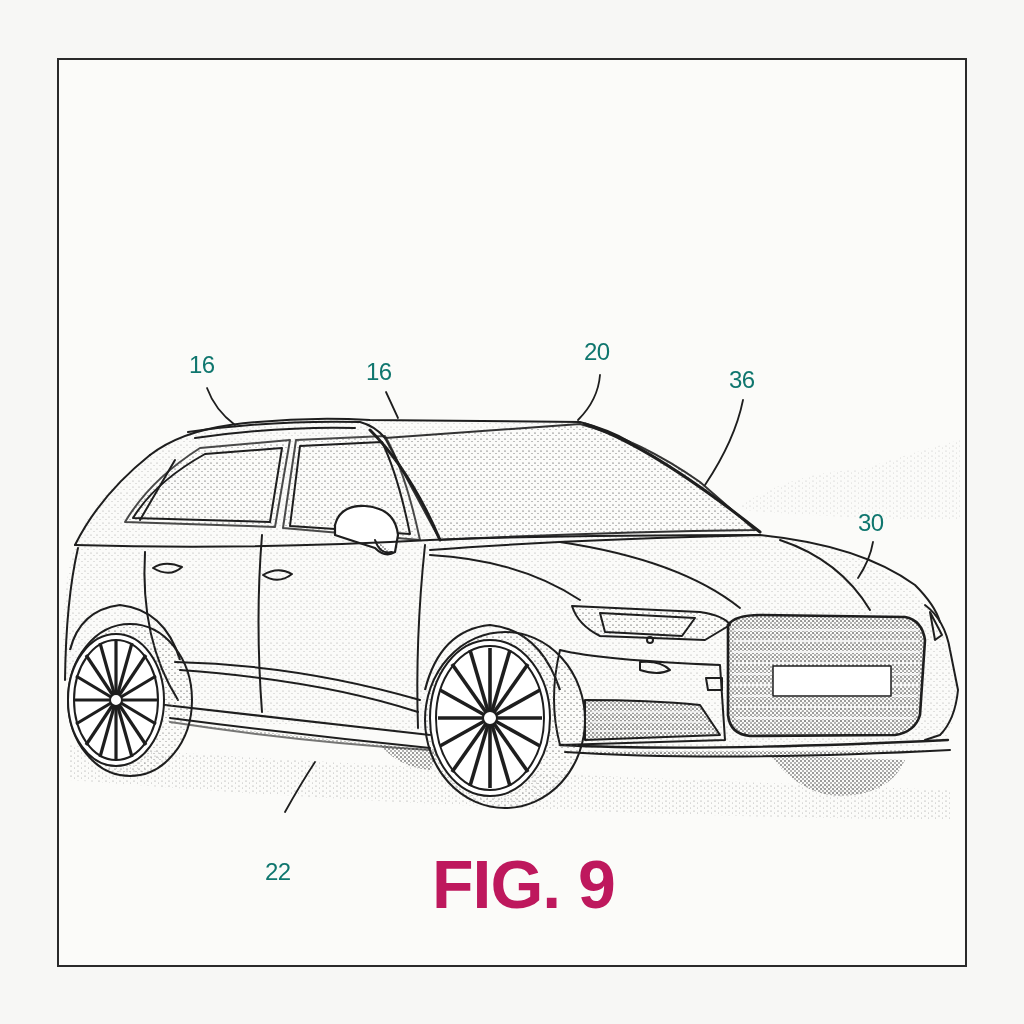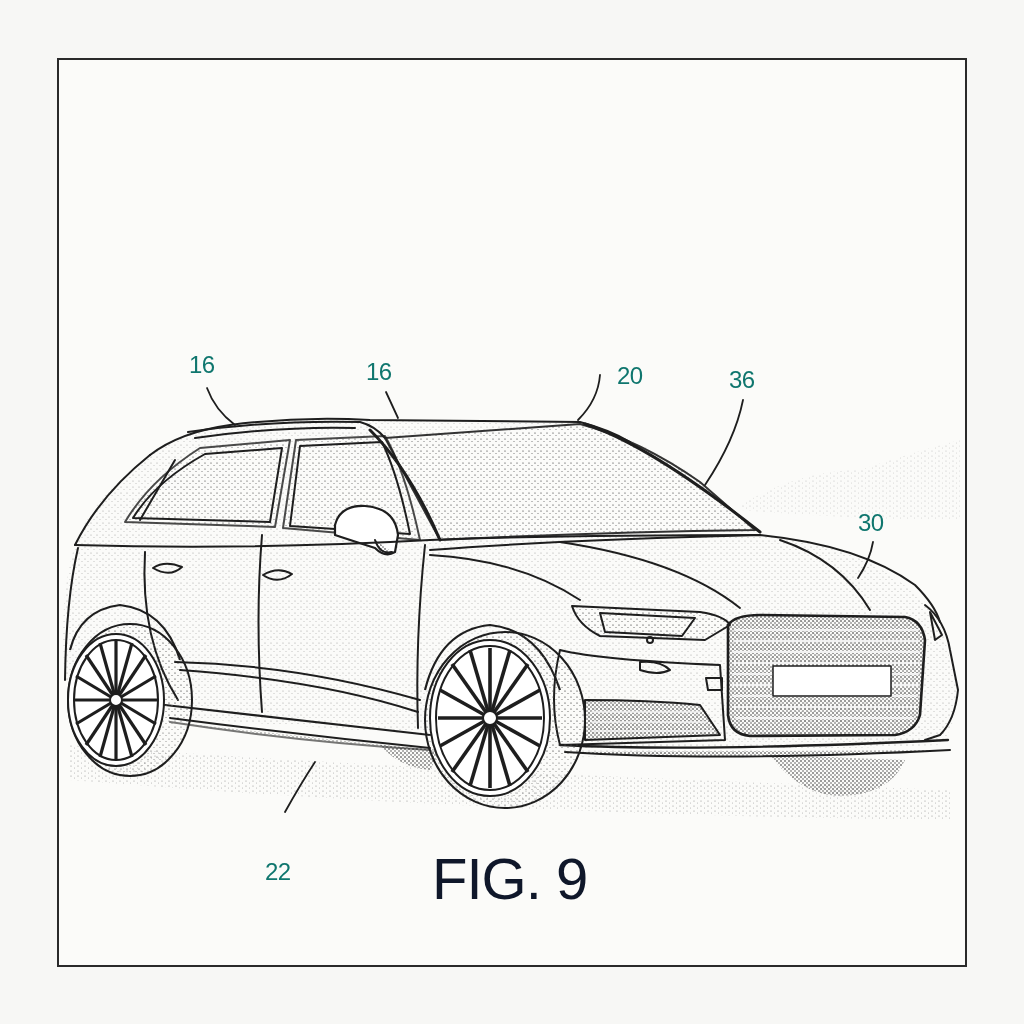--- a/index.html
+++ b/index.html
@@ -23,24 +23,25 @@
       font-family: "Liberation Sans", sans-serif;
       font-size: 24px;
       color: #0f766e;
       letter-spacing: -0.5px;
       line-height: 1;
     }
     .fig-caption {
       position: absolute;
       left: 432px; top: 850px;
       font-family: "Liberation Sans", sans-serif;
-      font-size: 58px;
-      color: #0f172a;
+      font-size: 68px;
+      color: #be185d;
       letter-spacing: -1px;
       line-height: 1;
+      font-weight: bold;
     }
   </style>
 </head>
 <body>
 
 <div class="frame"></div>
 
 <svg class="drawing" width="1024" height="1024" viewBox="0 0 1024 1024">
   <defs>
     <pattern id="stipple" width="6" height="6" patternUnits="userSpaceOnUse">
@@ -191,18 +192,18 @@
     <path d="M386 392 Q 392 405 398 418"></path>
     <path d="M600 375 Q 598 400 578 420"></path>
     <path d="M743 400 Q 735 440 705 485"></path>
     <path d="M873 542 Q 870 560 858 578"></path>
     <path d="M315 762 Q 300 785 285 812"></path>
   </g>
 </svg>
 
 <span class="ref-label" style="left:189px; top:353px;">16</span>
 <span class="ref-label" style="left:366px; top:360px;">16</span>
-<span class="ref-label" style="left:617px; top:340px;margin-top:24px;">20</span>
+<span class="ref-label" style="left:584px; top:340px;">20</span>
 <span class="ref-label" style="left:729px; top:368px;">36</span>
 <span class="ref-label" style="left:858px; top:511px;">30</span>
 <span class="ref-label" style="left:265px; top:860px;">22</span>
 
 <div class="fig-caption">FIG. 9</div>
 
 </body></html>

